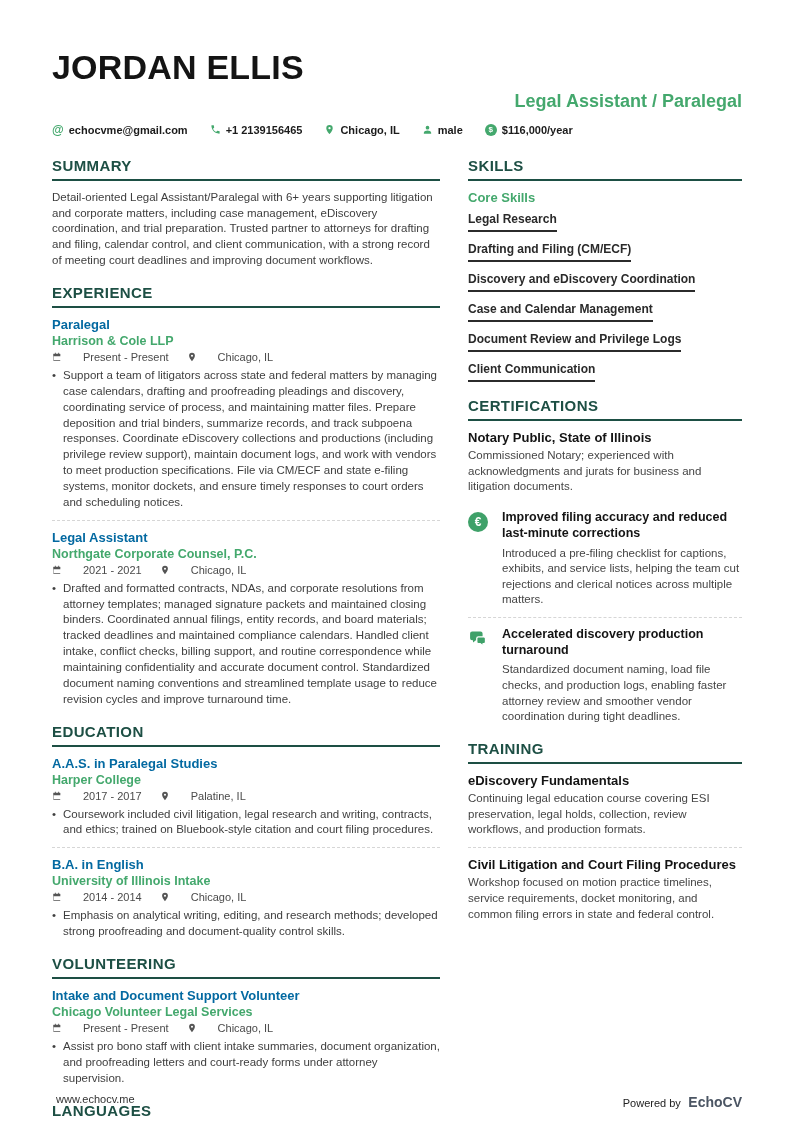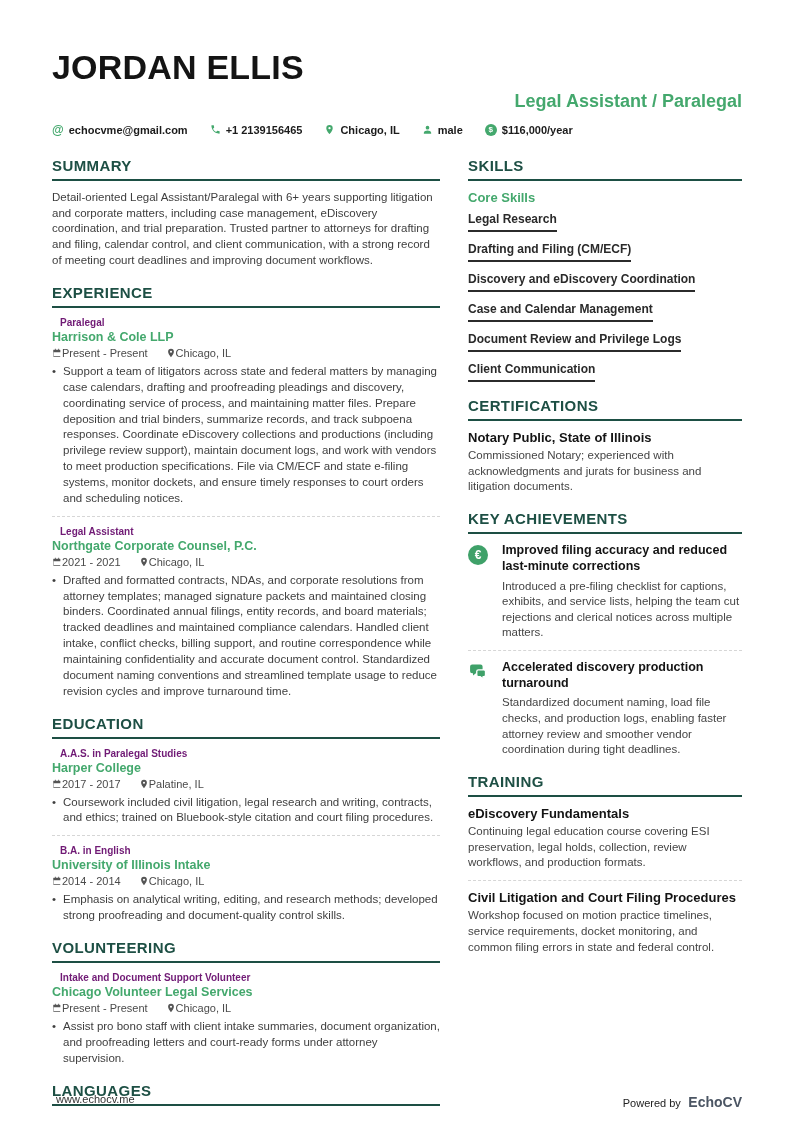--- a/index.html
+++ b/index.html
@@ -29,24 +29,24 @@
   .col-left { width:388px; flex:0 0 388px; }
   .col-right { flex:1; min-width:0; }
   
   .section { margin-bottom:15px; }
   .section-heading {
     font-size:15px; font-weight:800; letter-spacing:.4px; color:#1d4f44;
     padding-bottom:5px; border-bottom:2.5px solid #1d4f44; margin-bottom:9px;
   }
   .body-text { font-size:11.5px; color:#3e3e3e; line-height:1.38; }
   
-  .entry-title { font-size:10px; font-weight:800; color:#701a75; margin-bottom:2px;margin-left:8px; }
+  .entry-title { font-size:13px; font-weight:800; color:#0369a1; margin-bottom:2px; }
   .entry-org { font-size:12.5px; font-weight:800; color:#44a86d; margin-bottom:3px; }
   .meta-row { display:flex; align-items:center; gap:18px; font-size:11px; color:#4a4a4a; margin-bottom:5px; }
-  .meta-item { display:flex; align-items:center; gap:0; }
+  .meta-item { display:flex; align-items:center; gap:21px; }
   .meta-item svg { width:10px; height:10px; fill:#555; }
   .bullet { display:flex; gap:7px; font-size:11.5px; color:#3e3e3e; line-height:1.38; }
   .bullet .dot { flex:0 0 auto; }
   .dashed-div { border:none; border-top:1px dashed #d6d6d6; margin:9px 0 9px 0; }
   
   .skills-group { font-size:13px; font-weight:800; color:#44a86d; margin-bottom:7px; }
   .skill-item {
     display:table; font-size:12px; font-weight:700; color:#2a2a2a;
     border-bottom:2px solid #2b2b2b; padding-bottom:4px; margin-bottom:10px;
   }
@@ -277,21 +277,20 @@
 
       <div class="section">
         <div class="section-heading">CERTIFICATIONS</div>
         <div>
           <div class="cert-title">Notary Public, State of Illinois</div>
           <div class="cert-desc">Commissioned Notary; experienced with acknowledgments and jurats for business and litigation documents.</div>
         </div>
       </div>
 
       <div class="section">
-        <div class="section-heading">KEY ACHIEVEMENTS</div>
 
         <div class="ach-item">
           <div class="ach-icon">
             <span class="euro-circle">€</span>
           </div>
           <div>
             <div class="ach-title">Improved filing accuracy and reduced last-minute corrections</div>
             <div class="ach-desc">Introduced a pre-filing checklist for captions, exhibits, and service lists, helping the team cut rejections and clerical notices across multiple matters.</div>
           </div>
         </div>

